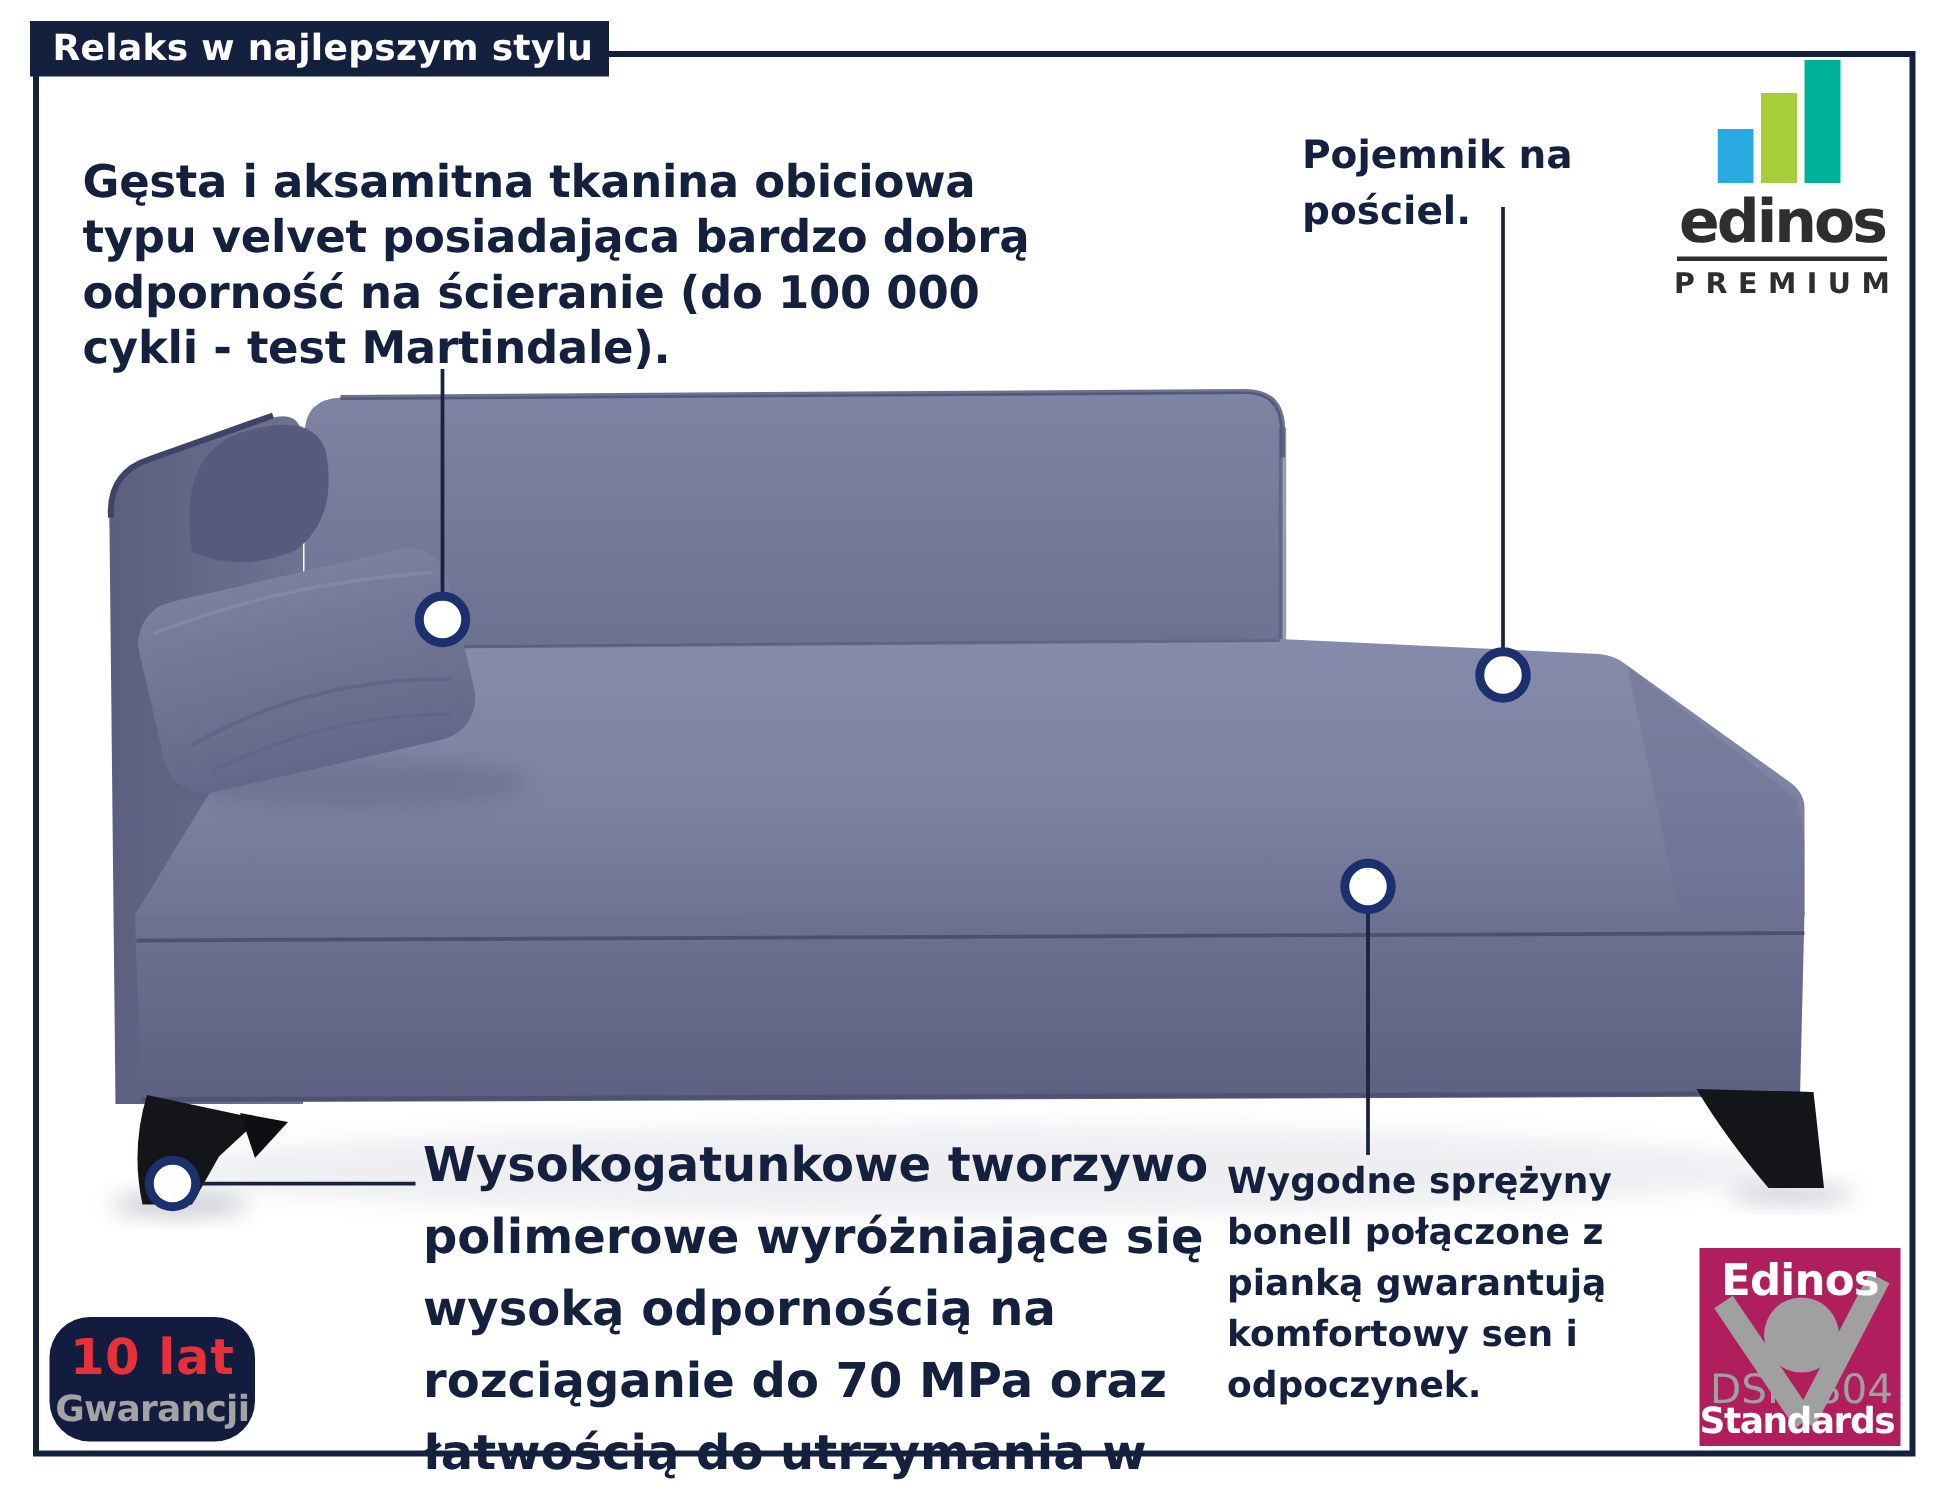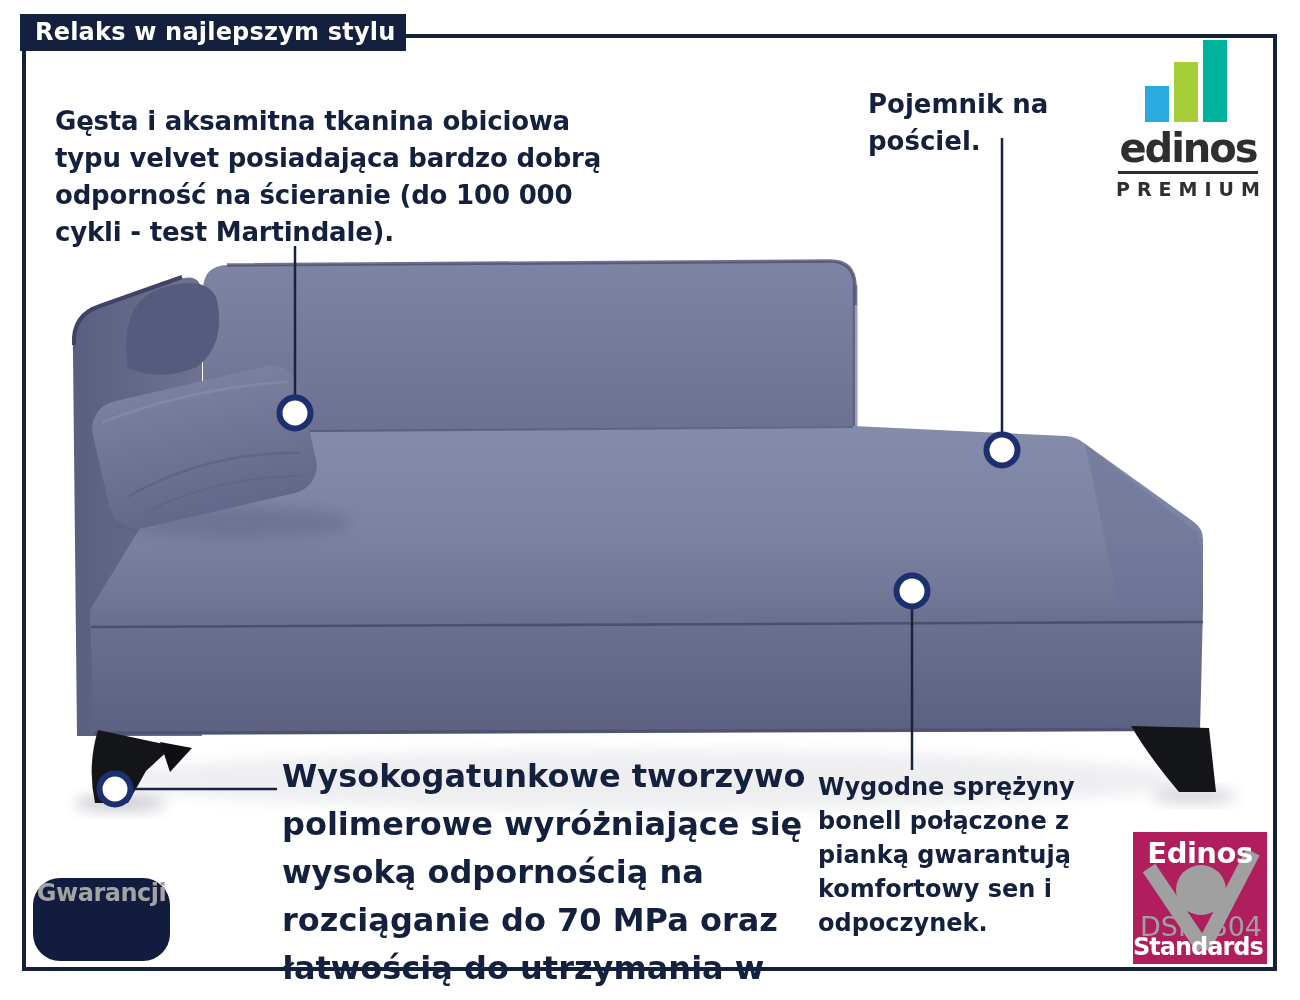--- a/index.html
+++ b/index.html
@@ -14,21 +14,21 @@
   }
   .banner{
     position:absolute;left:20px;top:14px;width:386px;height:37px;
     background:var(--navy);color:#ffffff;font-size:24px;font-weight:bold;
     line-height:37px;padding-left:15px;box-sizing:border-box;z-index:5;
     letter-spacing:.2px;
   }
   .note{
     position:absolute;color:var(--navy);font-weight:bold;white-space:pre-line;z-index:4;
   }
-  .note.fabric{left:55px;top:103px;font-size:26px;line-height:37px;letter-spacing:-.2px;}
+  .note.fabric{left:55px;top:103px;font-size:30px;line-height:37px;letter-spacing:-.2px;}
   .note.storage{left:868px;top:86px;font-size:26px;line-height:37px;}
   .note.polymer{left:282px;top:752px;font-size:32px;line-height:48px;}
   .note.springs{left:818px;top:770px;font-size:24px;line-height:34px;}
   .sofa{position:absolute;left:0;top:0;z-index:3;}
   .warranty{
     position:absolute;left:33px;top:878px;width:137px;height:83px;z-index:6;
     background:var(--badge-navy);border-radius:27px;text-align:center;
   }
   .warranty .w1{color:var(--red);font-size:33px;font-weight:bold;margin-top:7px;letter-spacing:.5px;}
   .warranty .w2{color:#a3a3a3;font-size:24px;font-weight:bold;margin-top:1px;letter-spacing:-.5px;}
@@ -153,20 +153,21 @@
 rozciąganie do 70 MPa oraz
 łatwością do utrzymania w
 czystości.</div>
   <div class="note springs">Wygodne sprężyny
 bonell połączone z
 pianką gwarantują
 komfortowy sen i
 odpoczynek.</div>
 
   <div class="warranty">
+    <div class="w1">10 lat</div>
     <div class="w2">Gwarancji</div>
   </div>
 
   <div class="logo">
     <svg class="bars" width="86" height="82" viewBox="0 0 86 82">
       <rect x="0" y="46" width="24" height="36" fill="var(--logo-blue)"></rect>
       <rect x="29" y="22" width="24" height="60" fill="var(--logo-green)"></rect>
       <rect x="58" y="0" width="24" height="82" fill="var(--logo-teal)"></rect>
     </svg>
     <div class="wordmark">edinos</div>

